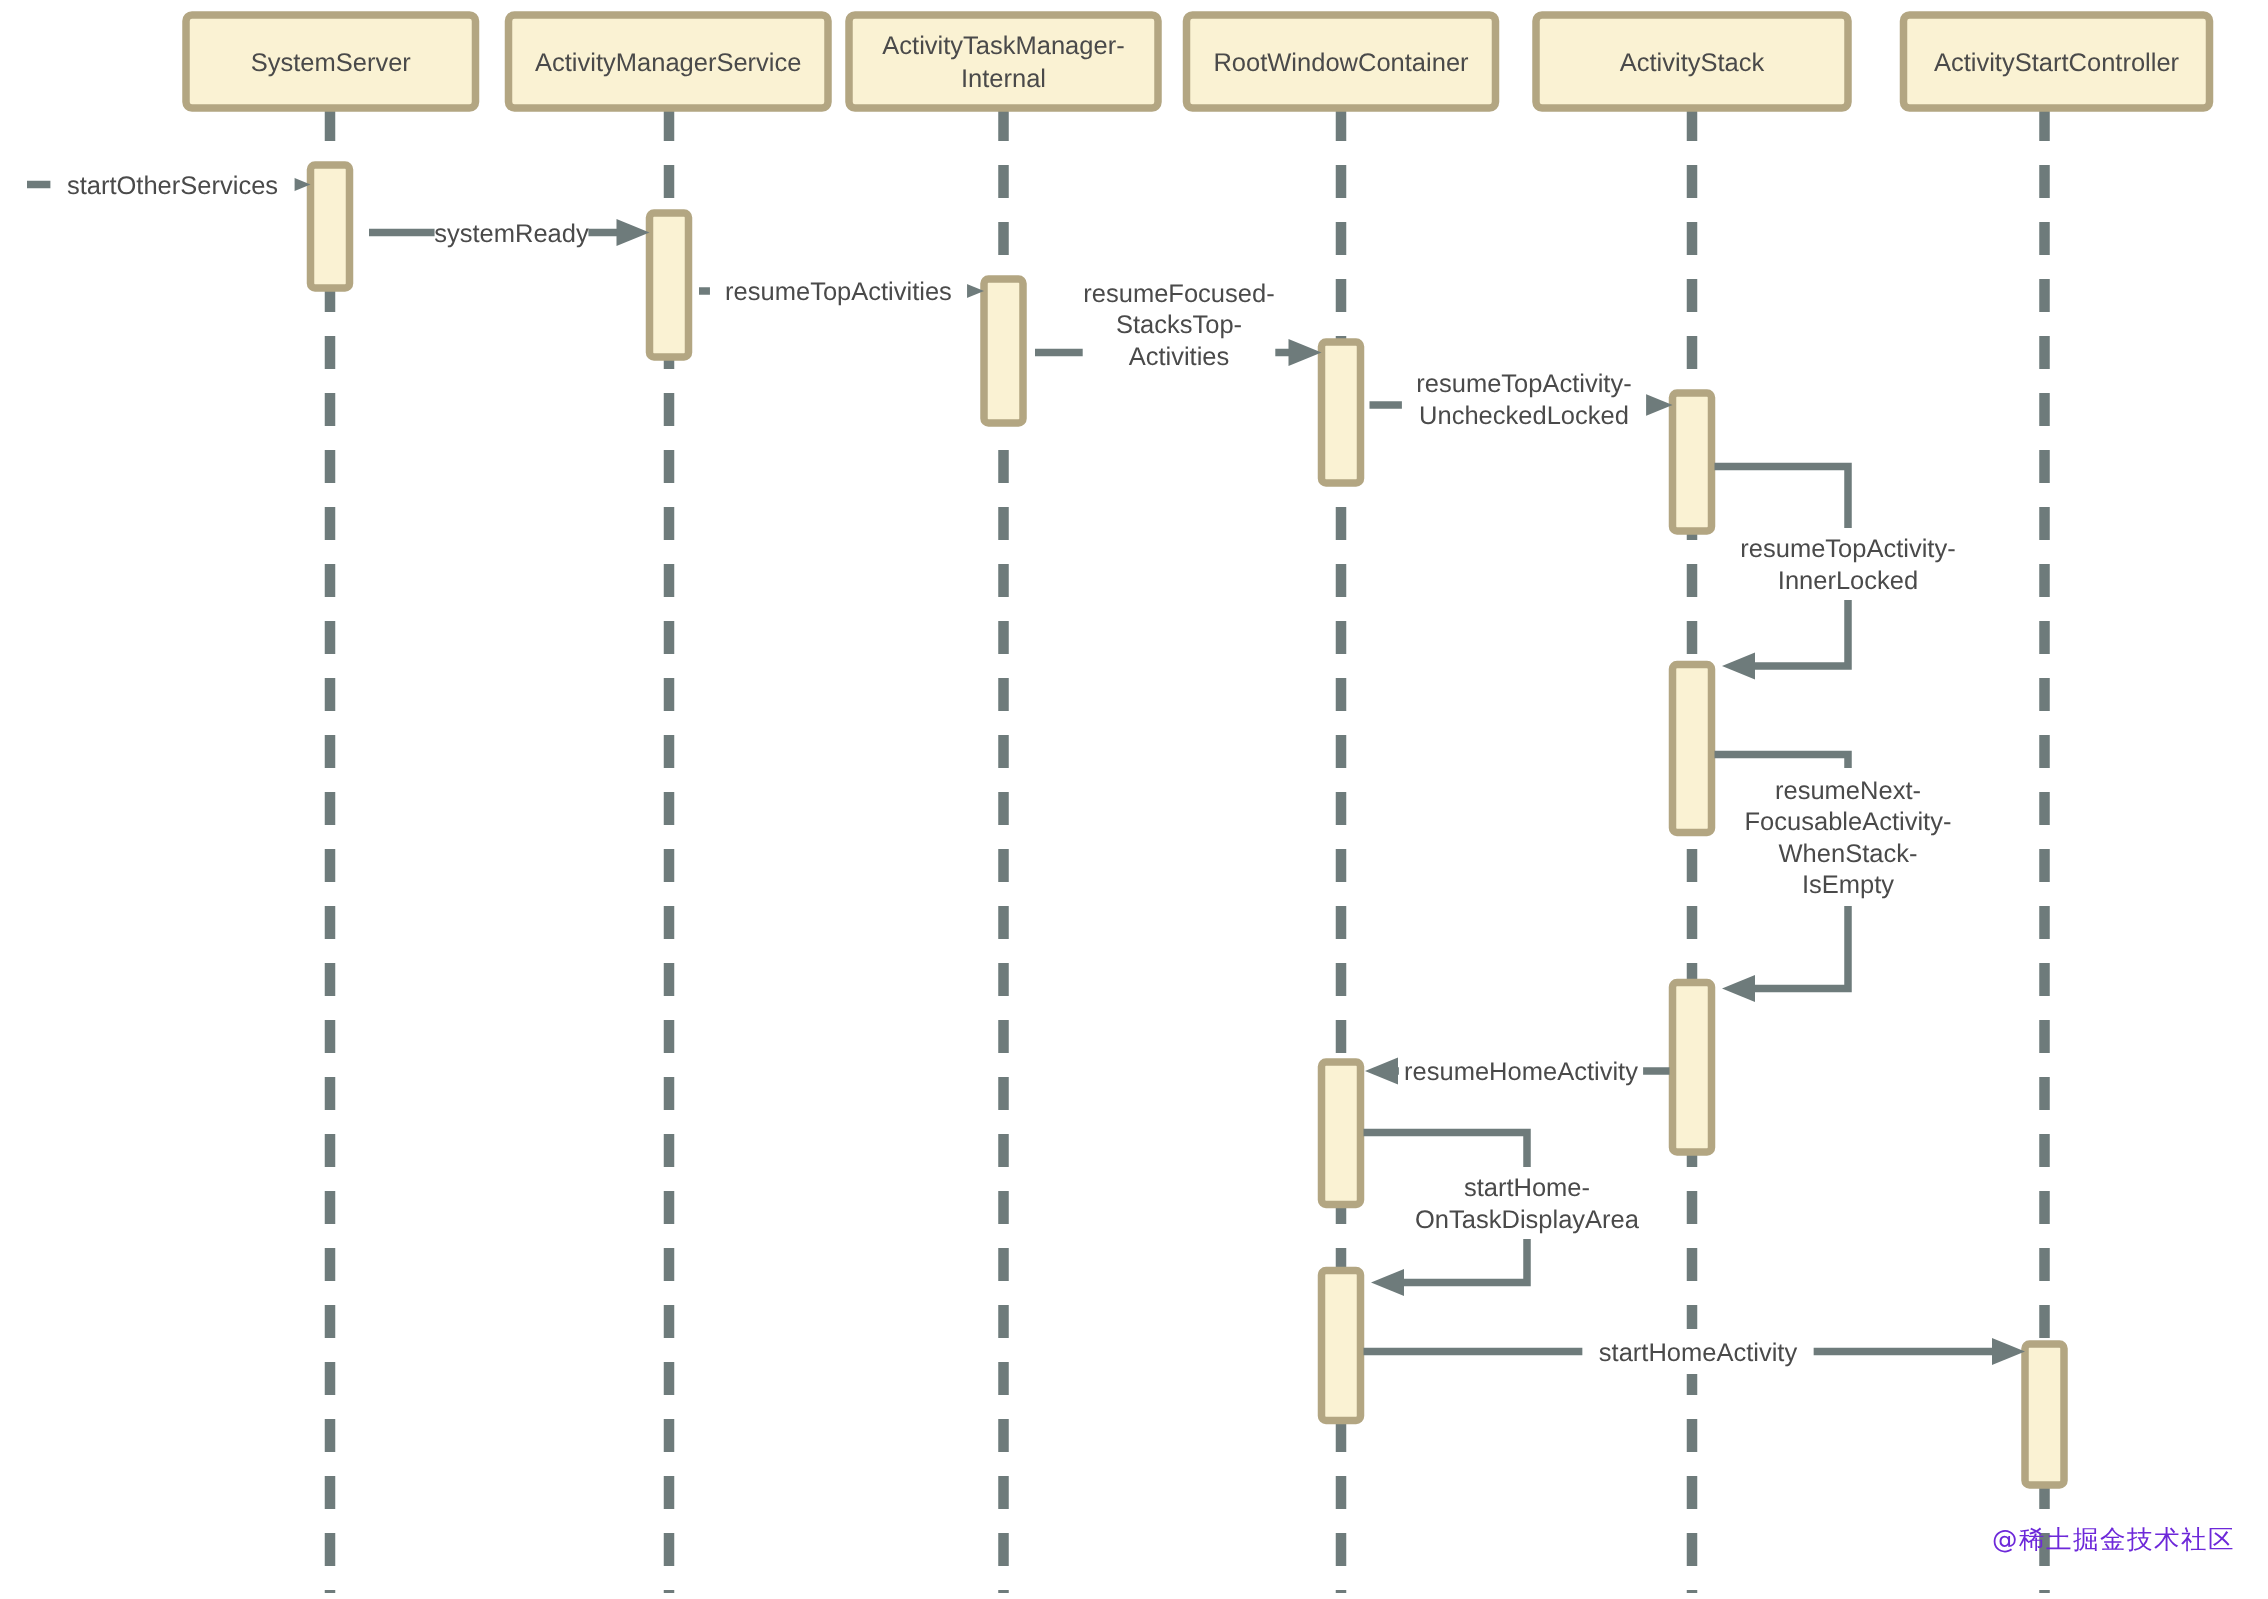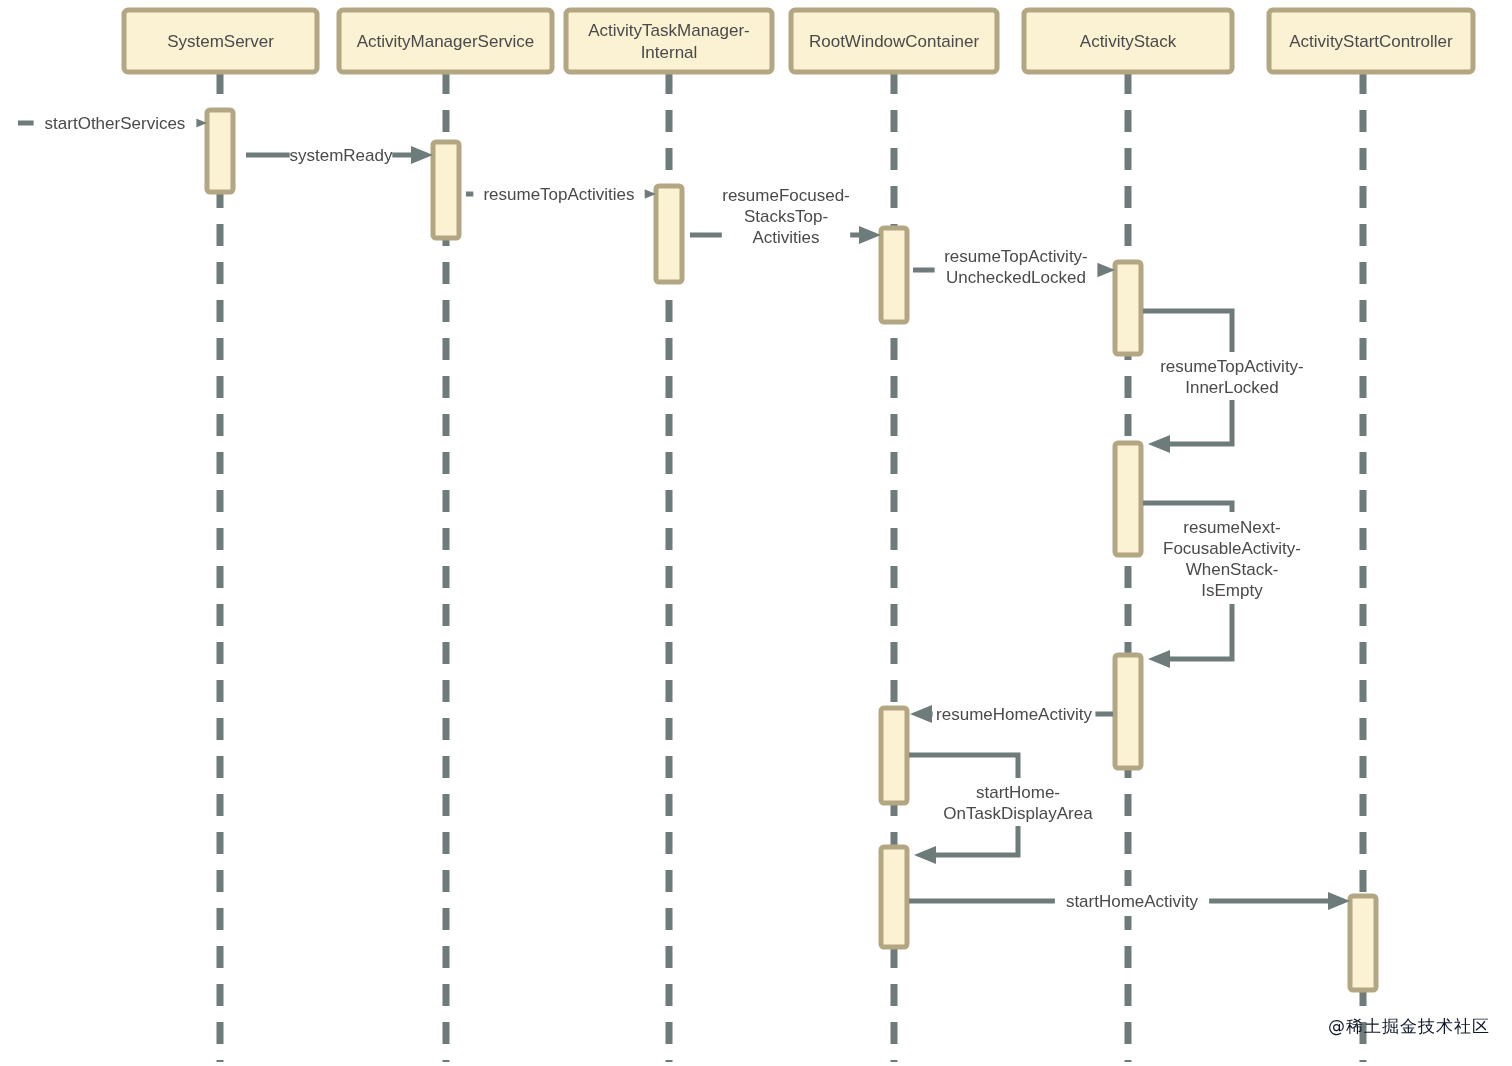--- a/index.html
+++ b/index.html
@@ -27,21 +27,21 @@
     stroke:#6E7B7B;stroke-width:5;fill:none;
   }
   .msg-head{ fill:#6E7B7B; }
   .msg-label{
     font-size:17px;fill:#4a4a4a;
     font-family:"Liberation Sans","DejaVu Sans",sans-serif;
   }
   .msg-label.anchor-middle{text-anchor:middle;}
   .watermark{
     position:absolute;right:22px;bottom:28px;
-    font-size:17px;color:#0f172a;letter-spacing:1px;
+    font-size:17px;color:#6d28d9;letter-spacing:1px;
     font-family:"DejaVu Sans","Liberation Sans",sans-serif;
     white-space:nowrap;
   }
 </style>
 </head>
 <body>
 
 <div id="diagram-root">
   <svg id="seq" viewBox="0 0 1512 1066" xmlns="http://www.w3.org/2000/svg">
     <g id="layer-lifelines">

